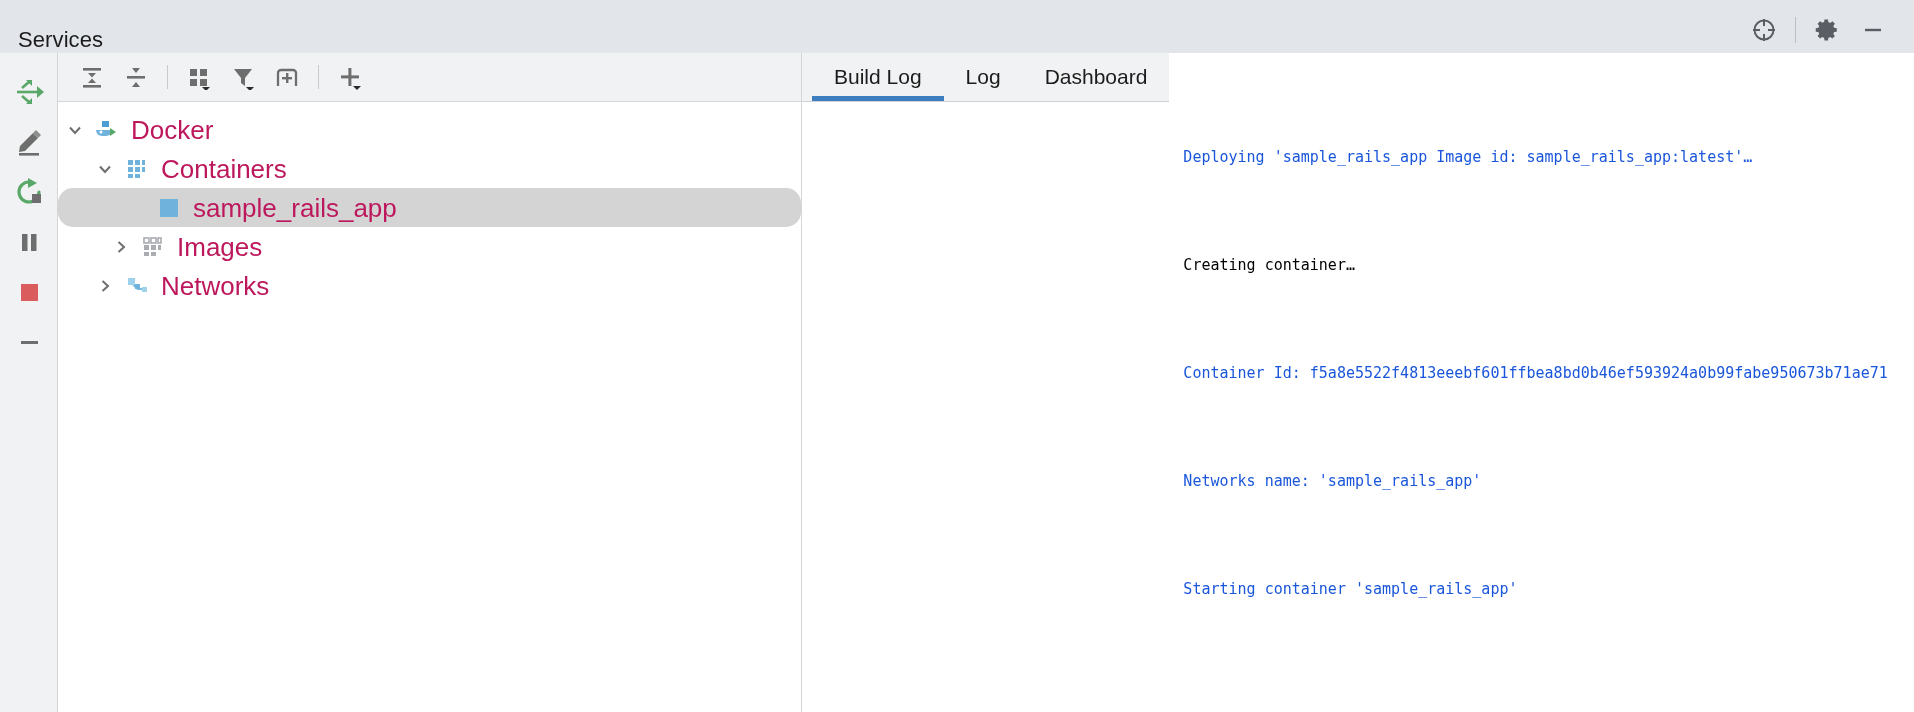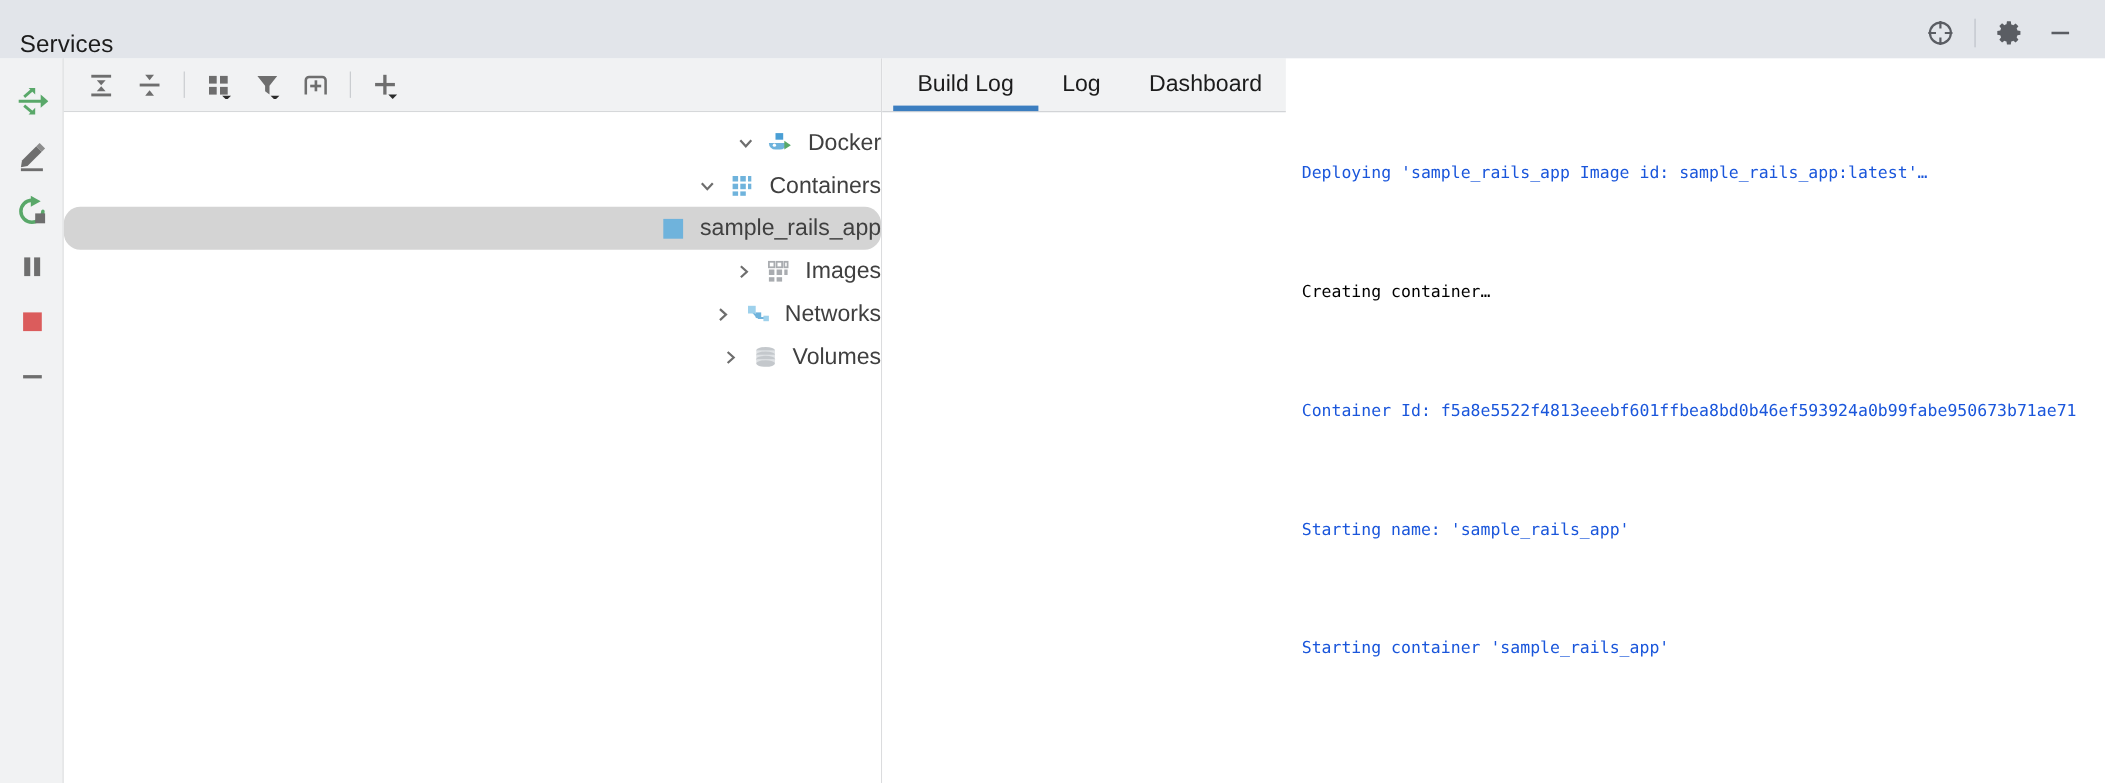--- a/index.html
+++ b/index.html
@@ -99,24 +99,23 @@
     flex: 1;
     padding-top: 8px;
     background: #ffffff;
     overflow: hidden;
   }
   .tree-row {
     height: 39px;
     display: flex;
     align-items: center;
     cursor: pointer;
-    font-size: 21px;
-    color: #404040;
+    font-size: 26px;
+    color: #be185d;
     white-space: nowrap;
-    justify-content: flex-end;
   }
   .tree-row.selected { background: #d4d4d4; border-radius: 15px; }
   .twisty {
     width: 34px; height: 39px;
     display: flex; align-items: center; justify-content: center;
     flex: 0 0 34px;
   }
   .node-icon {
     width: 30px; height: 39px;
     display: flex; align-items: center; justify-content: center;
@@ -392,52 +391,33 @@
             <line x1="6" y1="8" x2="12" y2="15" stroke="#6fb3dc" stroke-width="1.8"></line>
             <line x1="12" y1="15" x2="19" y2="15" stroke="#6fb3dc" stroke-width="1.8"></line>
             <rect x="3" y="4" width="7" height="7" fill="#9ed1ec"></rect>
             <rect x="10" y="10" width="5" height="5" fill="#6fb3dc"></rect>
             <rect x="17" y="13" width="5" height="5" fill="#9ed1ec"></rect>
           </svg>
         </span>
         <span class="node-label">Networks</span>
       </div>
 
-      <div class="tree-row" style="padding-left:30px">
-        <span class="twisty">
-          <svg width="18" height="18" viewBox="0 0 18 18">
-              <polyline points="6.5,4 12,9 6.5,14" fill="none" stroke="#6e6e6e" stroke-width="2"></polyline>
-            </svg>
-        </span>
-        <span class="node-icon">
-          <svg width="24" height="24" viewBox="0 0 24 24">
-            <ellipse cx="12" cy="5.5" rx="8.5" ry="3" fill="#c4c8cc"></ellipse>
-            <rect x="3.5" y="5.5" width="17" height="4" fill="#dfe2e5"></rect>
-            <ellipse cx="12" cy="9.5" rx="8.5" ry="3" fill="#c4c8cc"></ellipse>
-            <rect x="3.5" y="9.5" width="17" height="4" fill="#dfe2e5"></rect>
-            <ellipse cx="12" cy="13.5" rx="8.5" ry="3" fill="#c4c8cc"></ellipse>
-            <rect x="3.5" y="13.5" width="17" height="4" fill="#dfe2e5"></rect>
-            <ellipse cx="12" cy="17.5" rx="8.5" ry="3" fill="#c4c8cc"></ellipse>
-          </svg>
-        </span>
-        <span class="node-label">Volumes</span>
-      </div>
     </div>
   </div>
 
   <div class="content">
 
     <div class="tabs">
       <div class="tab active">Build Log</div>
       <div class="tab">Log</div>
       <div class="tab">Dashboard</div>
     </div>
 
     <div class="log-area">
       <span class="log-line" style="color:#1a56db">Deploying 'sample_rails_app Image id: sample_rails_app:latest'…</span>
       <span class="log-line" style="color:#000000">Creating container…</span>
       <span class="log-line" style="color:#1a56db">Container Id: f5a8e5522f4813eeebf601ffbea8bd0b46ef593924a0b99fabe950673b71ae71</span>
-      <span class="log-line" style="color:#1a56db">Starting name: 'sample_rails_app'</span>
+      <span class="log-line" style="color:#1a56db">Networks name: 'sample_rails_app'</span>
       <span class="log-line" style="color:#1a56db">Starting container 'sample_rails_app'</span>
       
     </div>
   </div>
 </div>
 
 </body></html>

